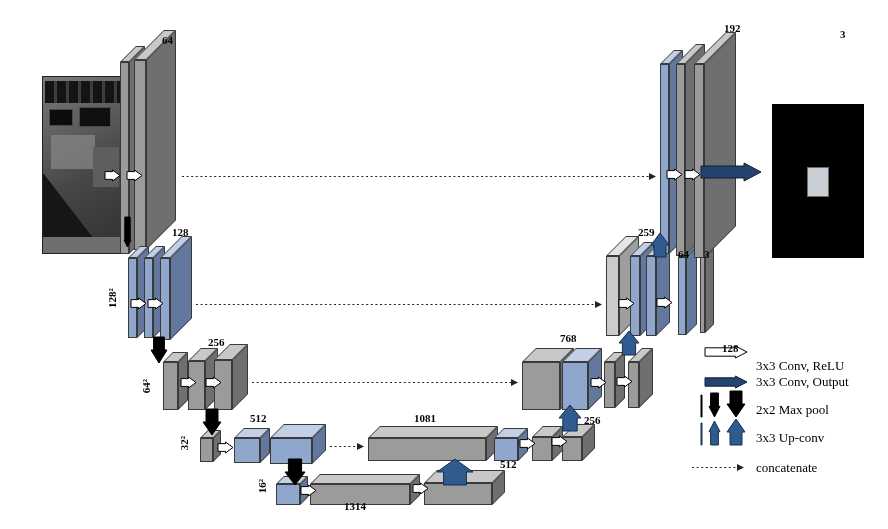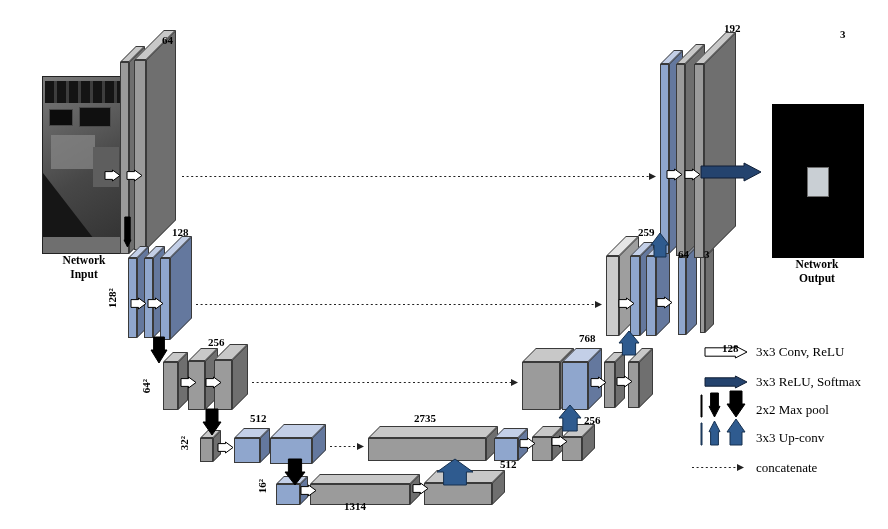--- a/index.html
+++ b/index.html
@@ -39,50 +39,48 @@
 
   <div class="inputimg">
     <i style="left:2px;top:4px;width:78px;height:22px;background:repeating-linear-gradient(90deg,#141414 0 9px,#3d3d3d 9px 12px)"></i>
     <i style="left:6px;top:32px;width:22px;height:15px;background:#0c0c0c;border:1px solid #4a4a4a"></i>
     <i style="left:36px;top:30px;width:30px;height:18px;background:#101010;border:1px solid #4a4a4a"></i>
     <i style="left:8px;top:58px;width:44px;height:34px;background:#868686;opacity:.75"></i>
     <i style="left:50px;top:70px;width:26px;height:40px;background:#5e5e5e"></i>
     <i class="tri" style="left:0;top:96px;border-left:54px solid #161616;border-top:70px solid transparent"></i>
     <i style="left:0;top:160px;width:84px;height:16px;background:#6f6f6f"></i>
   </div>
-  <div class="cap" style="left:49px;top:254px;width:70px">Network Input</div>
 
   <div class="outimg">
     <i style="left:34px;top:62px;width:20px;height:28px;background:#c9cfd4;border:1px solid #6c6c6c"></i>
   </div>
-  <div class="cap" style="left:777px;top:258px;width:80px">Network Output</div>
 
   <span class="lbl" style="left:162px;top:34px">64</span>
   <span class="lbl" style="left:172px;top:226px">128</span>
   <span class="lbl" style="left:208px;top:336px">256</span>
   <span class="lbl" style="left:250px;top:412px">512</span>
   <span class="lbl" style="left:344px;top:500px">1314</span>
-  <span class="lbl" style="left:414px;top:412px">2735</span>
+  <span class="lbl" style="left:414px;top:412px">1081</span>
   <span class="lbl" style="left:500px;top:458px">512</span>
   <span class="lbl" style="left:584px;top:414px">256</span>
-  <span class="lbl" style="left:579px;top:332px">768</span>
+  <span class="lbl" style="left:560px;top:332px">768</span>
   <span class="lbl" style="left:638px;top:226px">259</span>
   <span class="lbl" style="left:678px;top:248px">64</span>
   <span class="lbl" style="left:704px;top:248px">3</span>
   <span class="lbl" style="left:722px;top:342px">128</span>
   <span class="lbl" style="left:724px;top:22px">192</span>
   <span class="lbl" style="left:840px;top:28px">3</span>
 
   <span class="lblv" style="left:97px;top:292px">128²</span>
   <span class="lblv" style="left:131px;top:380px">64²</span>
   <span class="lblv" style="left:169px;top:437px">32²</span>
   <span class="lblv" style="left:247px;top:480px">16²</span>
 
-  <span class="leg" style="left:756px;top:344px">3x3 Conv, ReLU</span>
-  <span class="leg" style="left:756px;top:374px">3x3 ReLU, Softmax</span>
+  <span class="leg" style="left:756px;top:358px">3x3 Conv, ReLU</span>
+  <span class="leg" style="left:756px;top:374px">3x3 Conv, Output</span>
   <span class="leg" style="left:756px;top:402px">2x2 Max pool</span>
   <span class="leg" style="left:756px;top:430px">3x3 Up-conv</span>
   <span class="leg" style="left:756px;top:460px">concatenate</span>
 <div class="block c-gray" style="left: 120px; top: 46px; width: 25px; height: 208px;">
       <i class="ftop" style="left:0;top:0;width:9px;height:16px"></i>
       <i class="fside" style="left:9px;top:16px;width:16px;height:192px"></i>
       <i class="ffront" style="left:0;top:16px;width:9px;height:192px"></i>
     </div>
     <div class="block c-gray" style="left: 134px; top: 30px; width: 42px; height: 220px;">
       <i class="ftop" style="left:0;top:0;width:12px;height:30px"></i>

